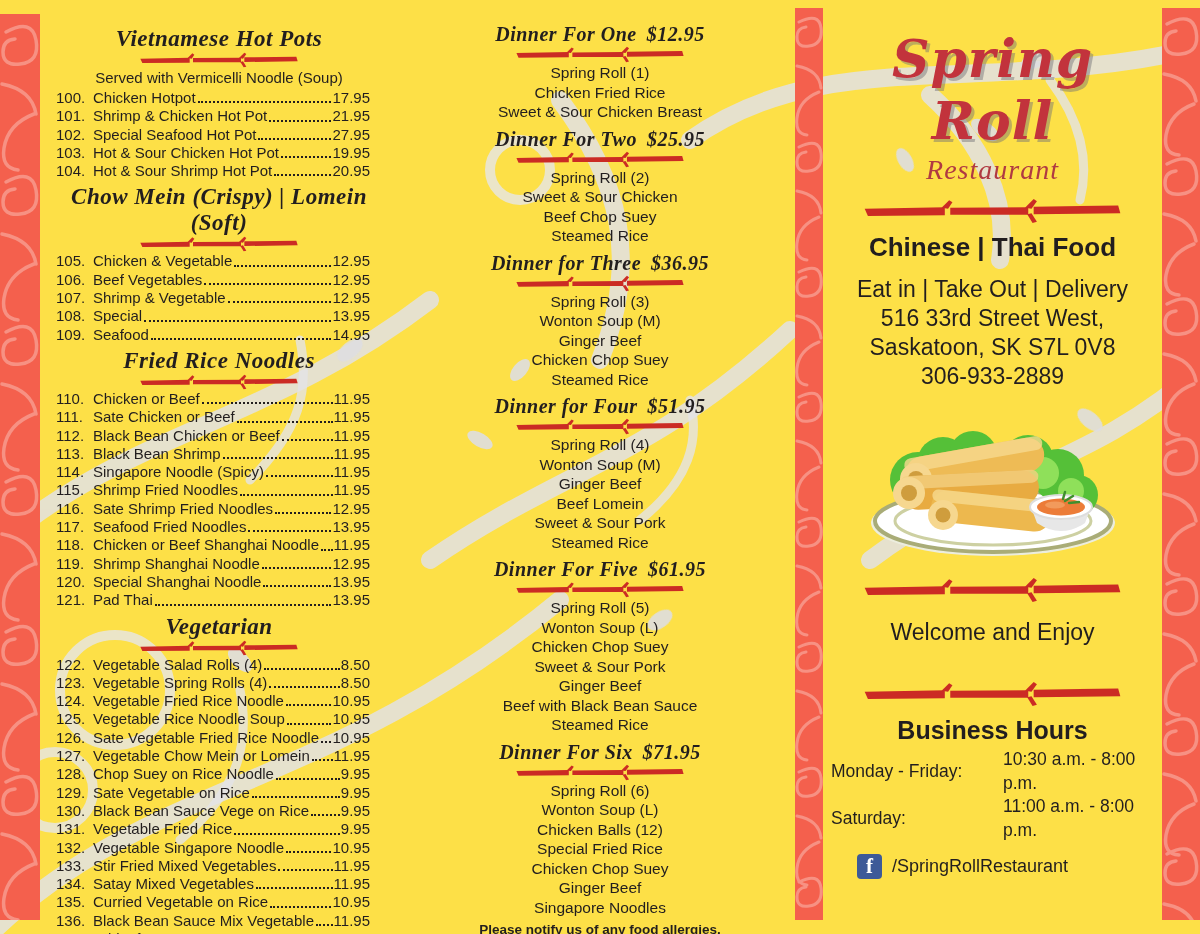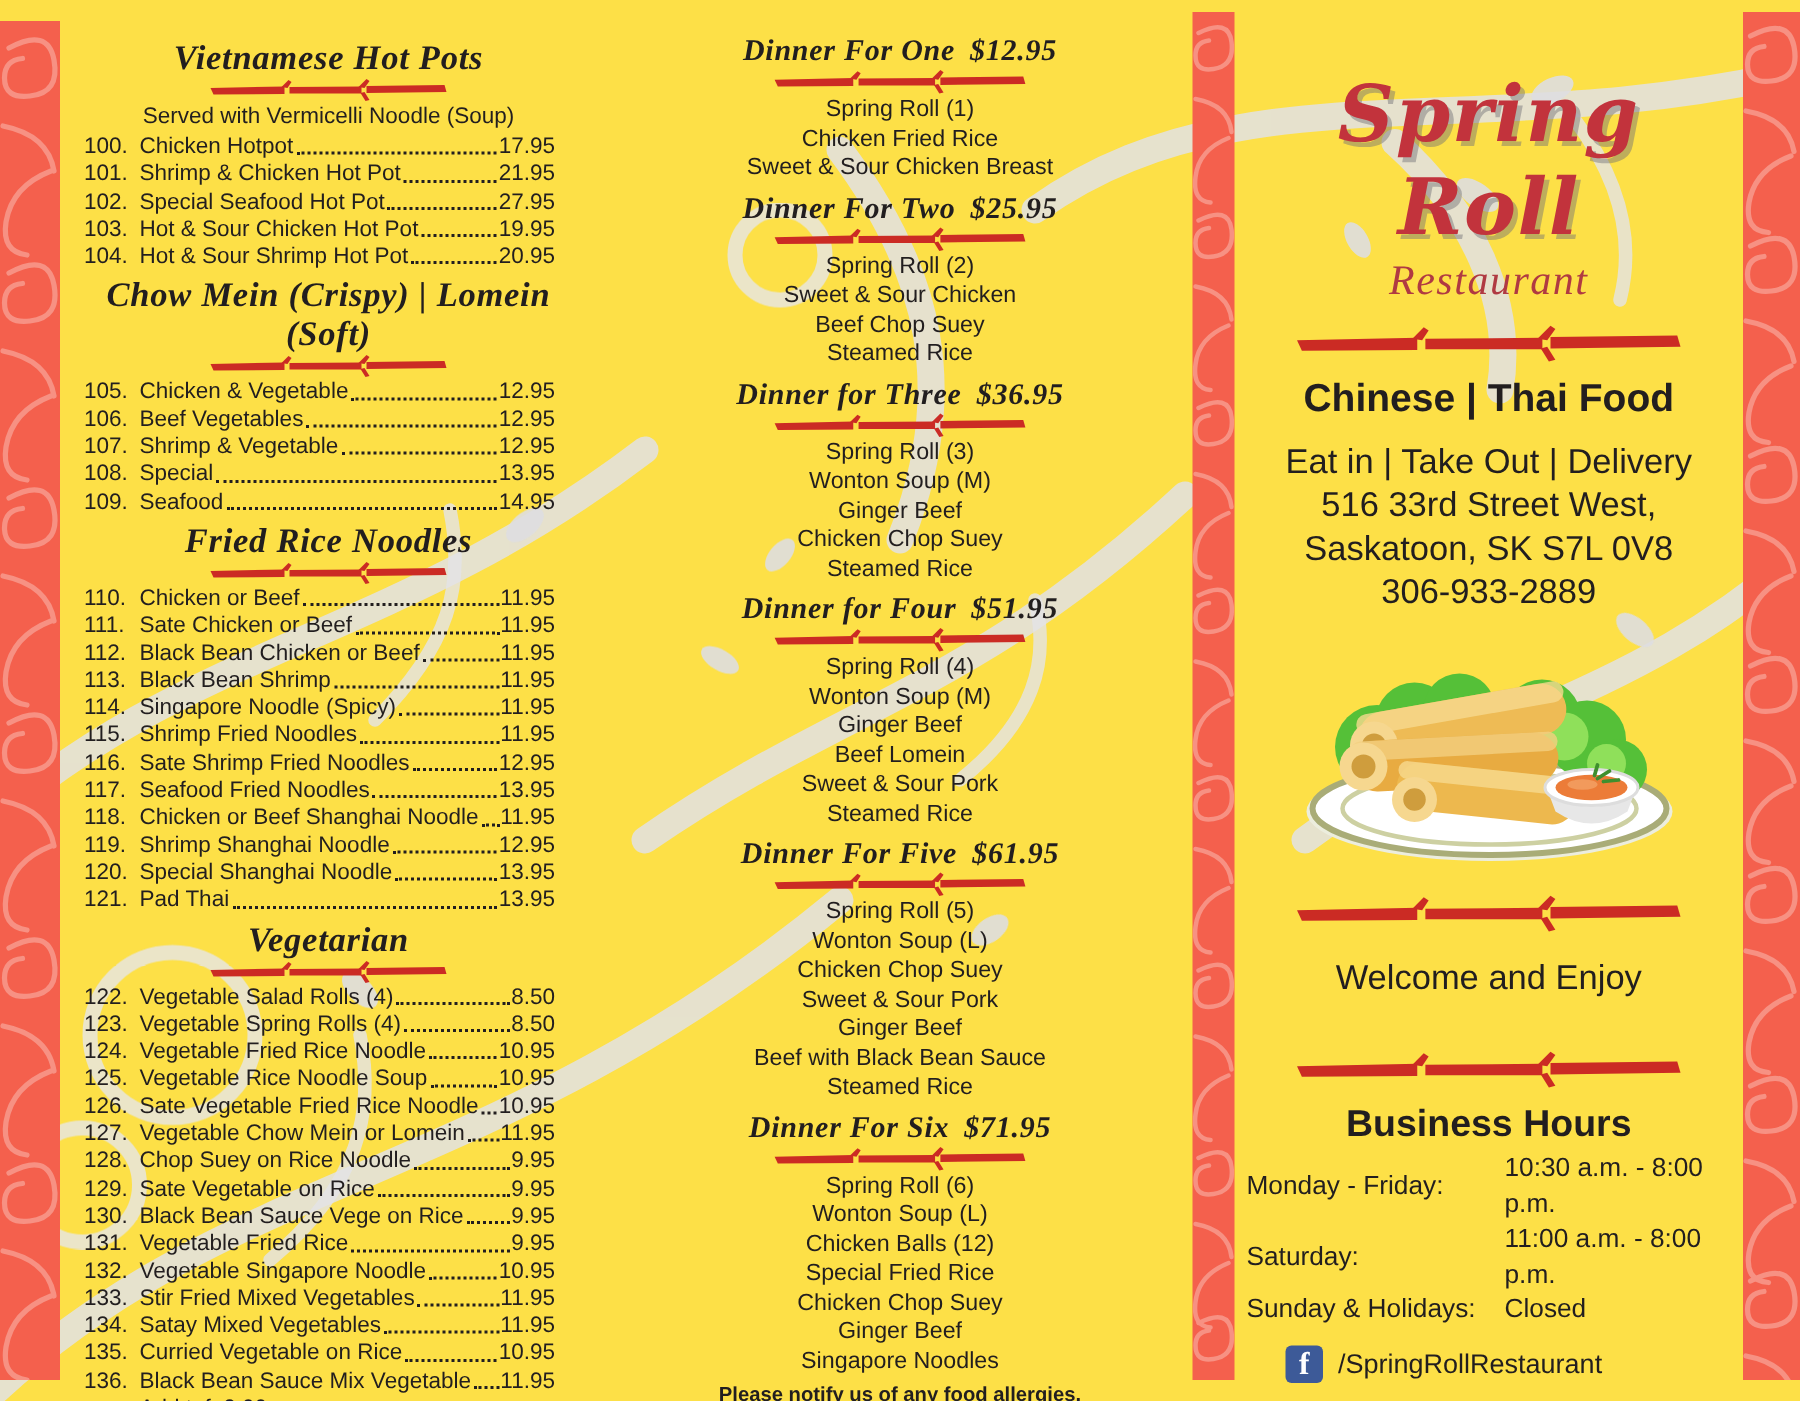--- a/index.html
+++ b/index.html
@@ -31,21 +31,21 @@
   
   .dinner{margin-bottom:5px;}
   .d-head{font-size:20px;line-height:24px;letter-spacing:.5px;}
   .d-price{margin-left:10px;margin-top:24px;}
   .d-items div{font-size:15.5px;line-height:19.5px;}
   .footnotes{margin-top:2px;}
   .footnotes div{font-weight:bold;font-size:13.5px;line-height:16.5px;text-decoration:underline;}
   
   .logo{font-family:"DejaVu Serif","Liberation Serif",serif;font-style:italic;font-weight:bold;
         font-size:52px;line-height:62px;color:#c2333c;letter-spacing:1px;
-        text-shadow:3px 3px 0 rgba(110,110,118,.45);margin-top:34px;}
+        text-shadow:3px 3px 0 rgba(110,110,118,.45);margin-top:16px;}
   .logo-sub{font-family:"Liberation Serif",serif;font-style:italic;font-weight:normal;
         font-size:28px;line-height:36px;color:#b03a42;letter-spacing:1px;}
   .brand-div{display:block;margin:10px auto 8px auto;}
   .cuisine{font-weight:bold;font-size:26px;line-height:31px;margin-top:10px;}
   .contact{font-size:23px;line-height:29px;margin-top:12px;}
   .welcome{font-size:23px;line-height:30px;margin-top:14px;}
   .bh-title{font-weight:bold;font-size:25px;line-height:31px;margin-top:2px;}
   .bh-rows{margin-top:2px;}
   .bh-row{display:flex;font-size:17.5px;line-height:23.5px;text-align:left;padding-left:6px;align-items:center;}
   .bh-label{width:172px;flex-shrink:0;}
@@ -667,24 +667,20 @@
     <div class="bh-title">Business Hours</div>
     <div class="bh-rows" id="hours-rows">
         <div class="bh-row">
           <span class="bh-label">Monday - Friday:</span>
           <span class="bh-value">10:30 a.m. - 8:00 p.m.</span>
         </div>
         <div class="bh-row">
           <span class="bh-label">Saturday:</span>
           <span class="bh-value">11:00 a.m. - 8:00 p.m.</span>
         </div>
-        <div class="bh-row">
-          <span class="bh-label">Sunday &amp; Holidays:</span>
-          <span class="bh-value">Closed</span>
-        </div>
       </div>
 
     <div class="social">
       <div class="social-row">
         <div class="fb-icon">f</div>
         <span class="handle">/SpringRollRestaurant</span>
       </div>
 
     </div>
   </div>

